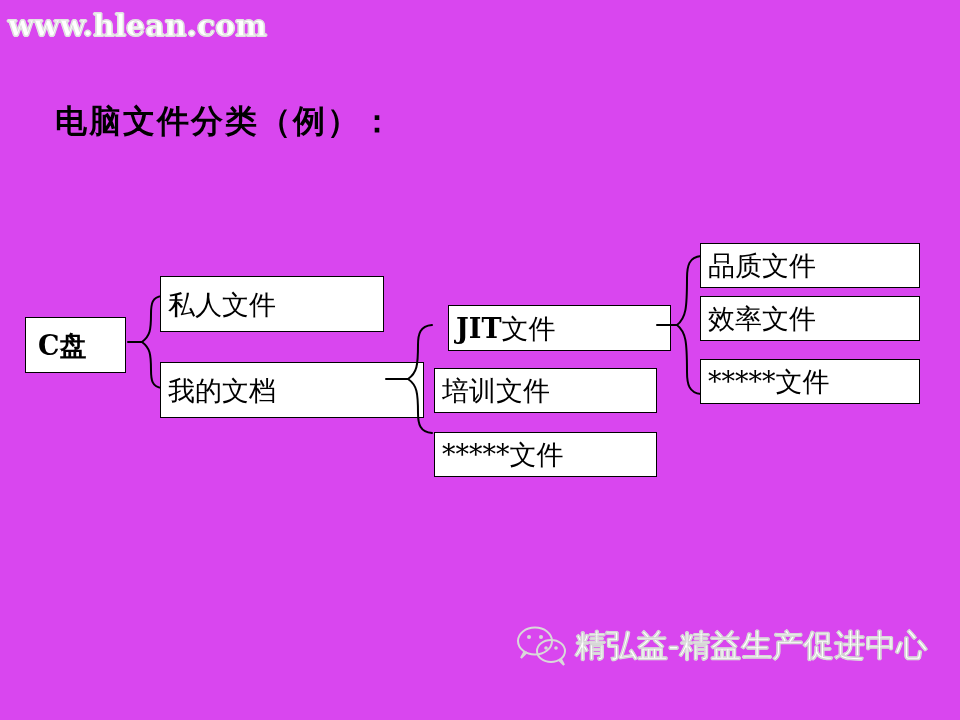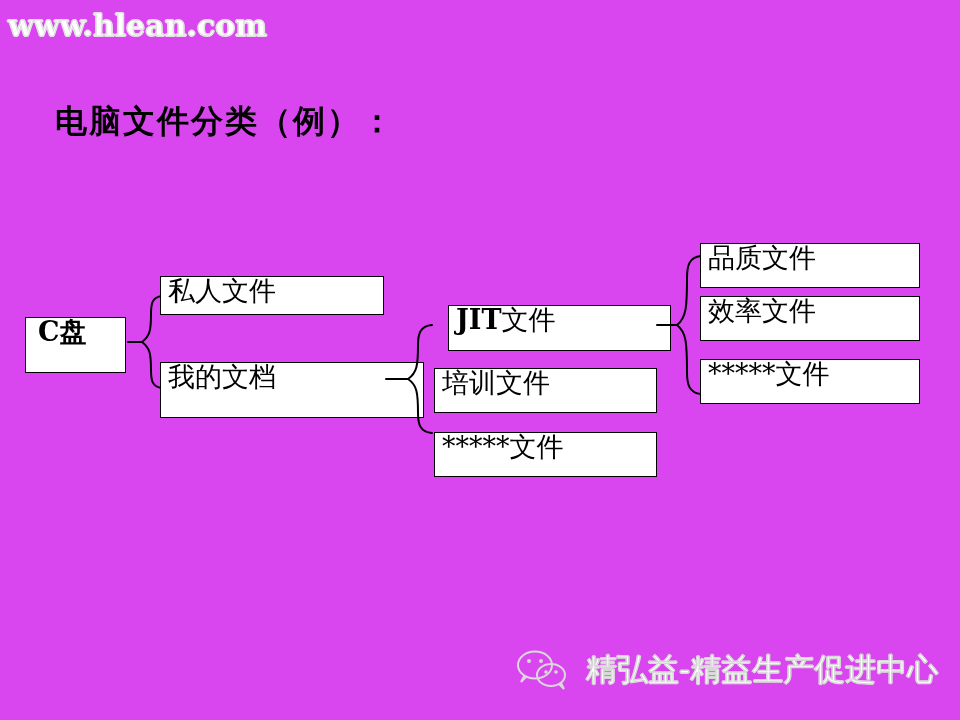--- a/index.html
+++ b/index.html
@@ -47,20 +47,21 @@
     white-space: nowrap;
   }
 
   
   .node {
     position: absolute;
     box-sizing: border-box;
     border: 1.6px solid #000000;
     background: #ffffff;
     display: flex;
+    align-items: center;
     padding-left: 7px;
     font-family: "DejaVu Serif", "Liberation Serif", serif;
     font-size: 27px;
     color: #000000;
     white-space: nowrap;
     line-height: 1;
   }
   .node.b { font-weight: 700; padding-left: 12px; }
   .node .lead { font-weight: 700; }
 
@@ -75,24 +76,24 @@
     stroke: #000000;
     stroke-width: 2;
     stroke-linecap: round;
     stroke-linejoin: round;
   }
 
   
   .footer {
     position: absolute;
     left: 515px;
-    top: 648px;
+    top: 624px;
     display: flex;
     align-items: center;
-    gap: 17px;
+    gap: 6px;
     user-select: none;
   }
   .footer .wechat { width: 54px; height: 44px; flex: 0 0 auto; }
   .footer .wechat path, .footer .wechat circle, .footer .wechat ellipse {
     fill: none;
     stroke: #d9d9d9;
     stroke-width: 2;
   }
   .footer .wechat .dot { fill: #d9d9d9; stroke: none; }
   .footer .brand {
@@ -120,21 +121,21 @@
     <span>C盘</span>
   </div>
 
   <div class="brace" style="left:126px; top:292px; width:40px; height:100px;">
     <svg width="40" height="100" viewBox="0 0 40 100">
       <path d="M36,4 C26,5 25,12 25,22 C25,38 24,44 16,50 C24,56 25,62 25,78 C25,88 26,95 36,96"></path>
       <path d="M16,50 L2,50"></path>
     </svg>
   </div>
 
-  <div class="node" style="left:160px; top:276px; width:224px; height:39px;">
+  <div class="node" style="left:160px; top:276px; width:224px; height:56px;">
     <span>私人文件</span>
   </div>
 
   <div class="node" style="left:160px; top:362px; width:264px; height:56px;">
     <span>我的文档</span>
   </div>
 
   <div class="brace" style="left:384px; top:320px; width:52px; height:118px;">
     <svg width="52" height="118" viewBox="0 0 52 118">
       <path d="M48,5 C36,6 34,14 34,25 C34,45 33,53 24,59 C33,65 34,73 34,93 C34,104 36,112 48,113"></path>

